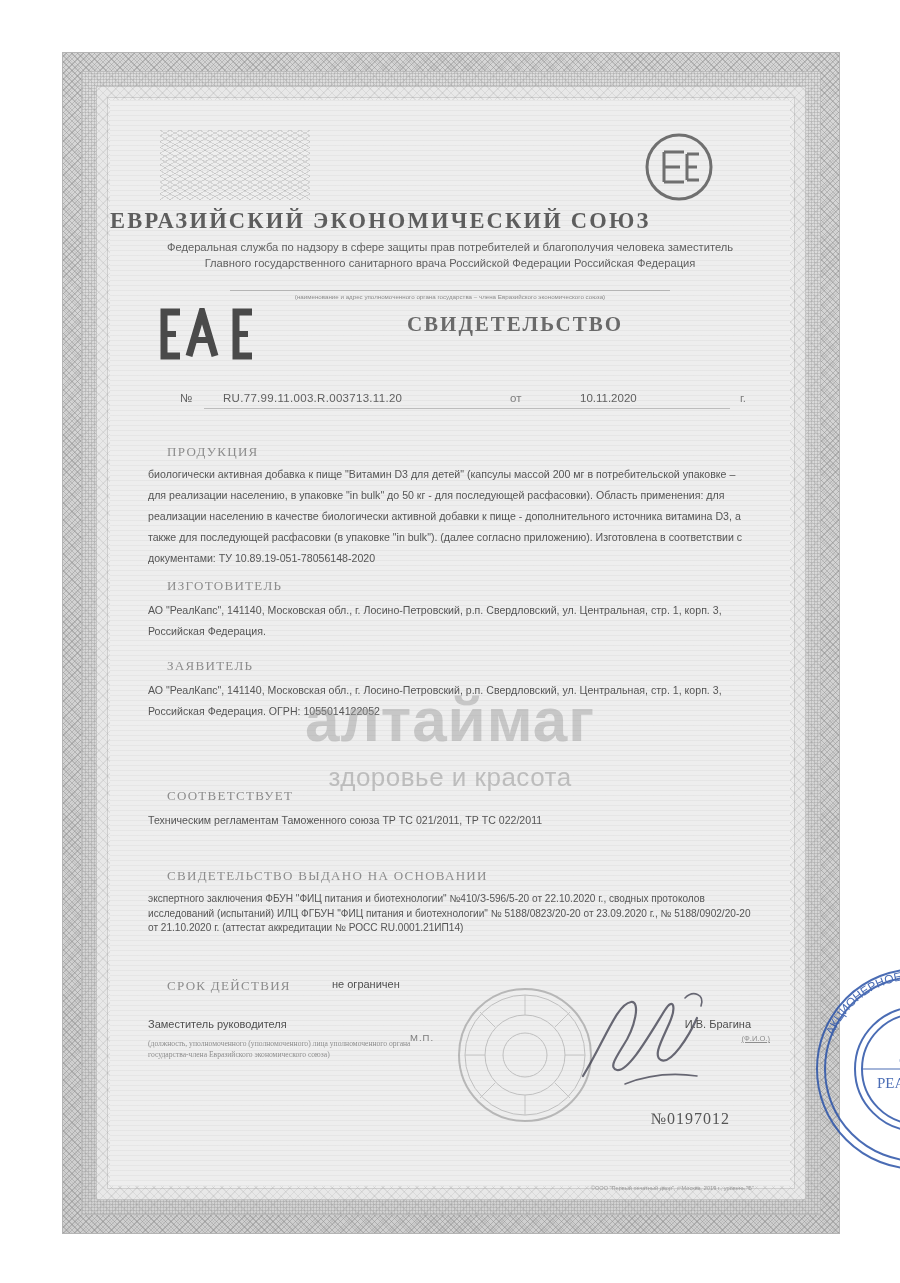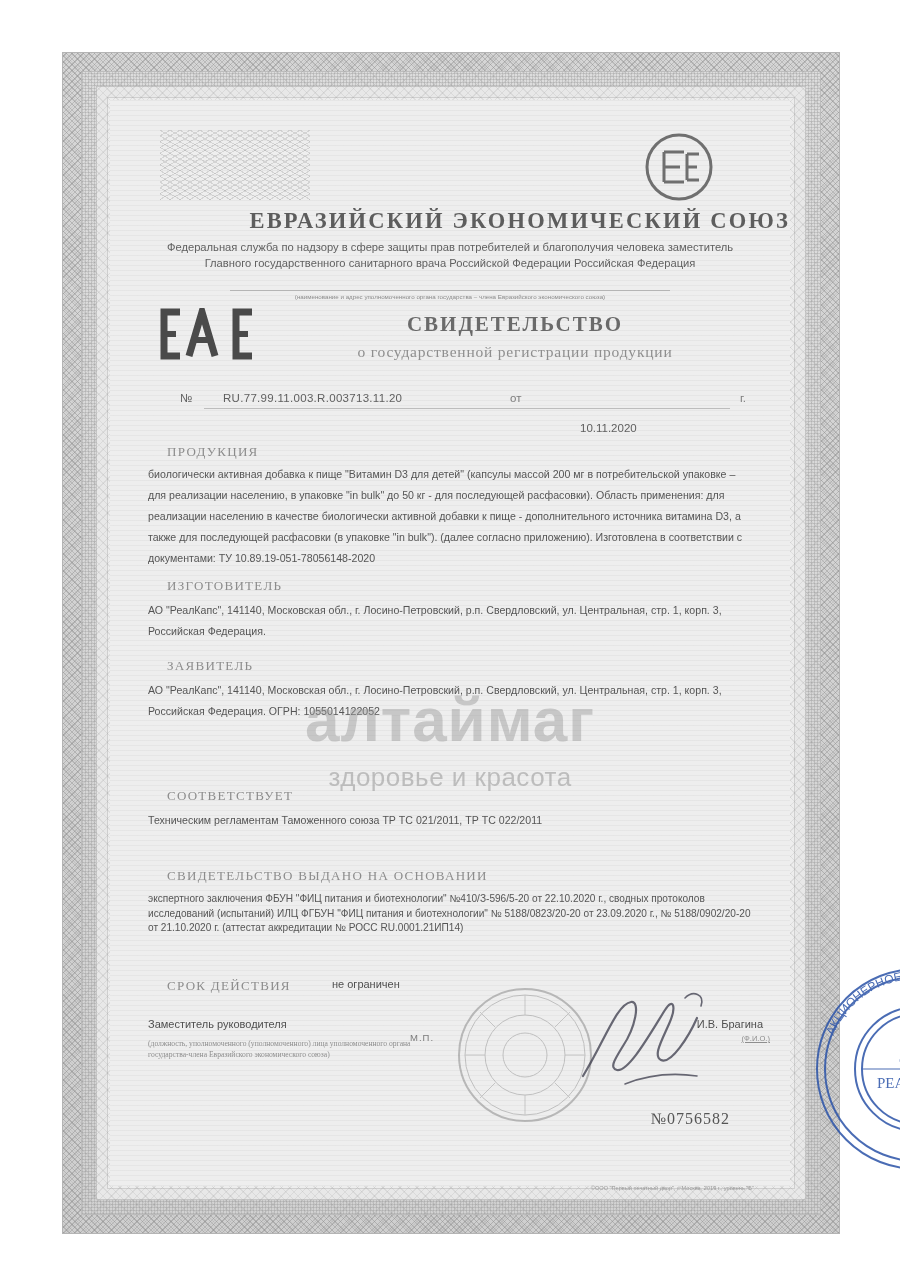--- a/index.html
+++ b/index.html
@@ -96,21 +96,21 @@
   .eaeu-logo {
     position: absolute;
     right: 72px; top: 28px;
     width: 78px; height: 78px;
   }
 
   
   .title-main {
     position: absolute;
     left: 0; right: 0; top: 108px;
-    text-align: right;
+    text-align: left;
     font-family: "Liberation Serif", serif;
     font-size: 22.5px;
     letter-spacing: 2.2px;
     font-weight: bold;
     color: #5d5d5d;
   }
   .subtitle {
     position: absolute;
     left: 45px; right: 45px; top: 140px;
     text-align: center;
@@ -158,21 +158,21 @@
     position: absolute;
     left: 70px; right: 60px; top: 292px;
     height: 18px;
     font-size: 11.5px;
     color: #5f5f5f;
   }
   .numline .lbl { position: absolute; }
   .numline .n-hash { left: 0px; }
   .numline .n-val { left: 30px; letter-spacing: .3px; margin-left: 13px; }
   .numline .n-ot { left: 330px; color: #7d7d7d; }
-  .numline .n-date { left: 400px; margin-top: 30px; }
+  .numline .n-date { left: 400px; }
   .numline .n-g { left: 560px; color: #7d7d7d; }
   .numline .rule {
     position: absolute;
     left: 24px; right: 0; top: 16px;
     border-bottom: 1px solid #bdbdbd;
   }
 
   .sec-head {
     position: absolute;
     font-family: "Liberation Serif", serif;
@@ -213,21 +213,21 @@
   }
 
   .signrow {
     position: absolute;
     left: 38px; top: 918px; width: 615px;
     height: 20px;
     font-size: 11px;
     color: #4f4f4f;
   }
   .signrow .role { position: absolute; left: 0; top: 0; }
-  .signrow .name { position: absolute; right: 0; top: 0; }
+  .signrow .name { position: absolute; right: 12px; top: 0; }
   .sign-note {
     position: absolute;
     left: 38px; top: 938px; width: 300px;
     font-family: "Liberation Serif", serif;
     font-size: 7.6px;
     line-height: 11px;
     color: #8e8e8e;
   }
   .mp {
     position: absolute;
@@ -342,21 +342,20 @@
         <path d="M22 4 L6 4 L6 48 L22 48" fill="none" stroke="#4a4a4a" stroke-width="7"></path>
         <path d="M6 26 L18 26" fill="none" stroke="#4a4a4a" stroke-width="6"></path>
         <path d="M31 48 L44 4 L57 48" fill="none" stroke="#4a4a4a" stroke-width="7"></path>
         <path d="M36 32 L52 32" fill="none" stroke="#4a4a4a" stroke-width="6"></path>
         <path d="M94 4 L78 4 L78 48 L94 48" fill="none" stroke="#4a4a4a" stroke-width="7"></path>
         <path d="M78 26 L90 26" fill="none" stroke="#4a4a4a" stroke-width="6"></path>
       </svg>
     </div>
 
     <div class="cert-title">СВИДЕТЕЛЬСТВО</div>
-    <div class="cert-subtitle">о государственной регистрации продукции</div>
 
     <div class="numline">
       <span class="lbl n-hash">№</span>
       <span class="lbl n-val">RU.77.99.11.003.R.003713.11.20</span>
       <span class="lbl n-ot">от</span>
       <span class="lbl n-date">10.11.2020</span>
       <span class="lbl n-g">г.</span>
       <span class="rule"></span>
     </div>
 
@@ -426,21 +425,21 @@
         </g>
         <text x="107" y="100" fill="#2b53a8" font-size="22" font-family="Liberation Serif, serif" text-anchor="middle">JSC</text>
         <text x="107" y="126" fill="#2b53a8" font-size="15" font-family="Liberation Serif, serif" text-anchor="middle">РЕАЛКАПС</text>
         <path id="arcTop" d="M107 17 m-90 90 a90 90 0 0 1 180 0" fill="none"></path>
         <text fill="#2b53a8" font-size="12" font-family="Liberation Sans, sans-serif">
           <textPath href="#arcTop" startOffset="12%">АКЦИОНЕРНОЕ ОБЩЕСТВО</textPath>
         </text>
       </svg>
     </div>
 
-    <div class="blank-no">№0756582</div>
+    <div class="blank-no">№0197012</div>
 
     <div class="footer-note">©ООО "Первый печатный двор", г. Москва, 2019 г., уровень "Б"</div>
   </div>
 
   <div class="watermark">
     <div class="wm-main">алтаймаг</div>
     <div class="wm-sub">здоровье и красота</div>
   </div>
 
 </div>

